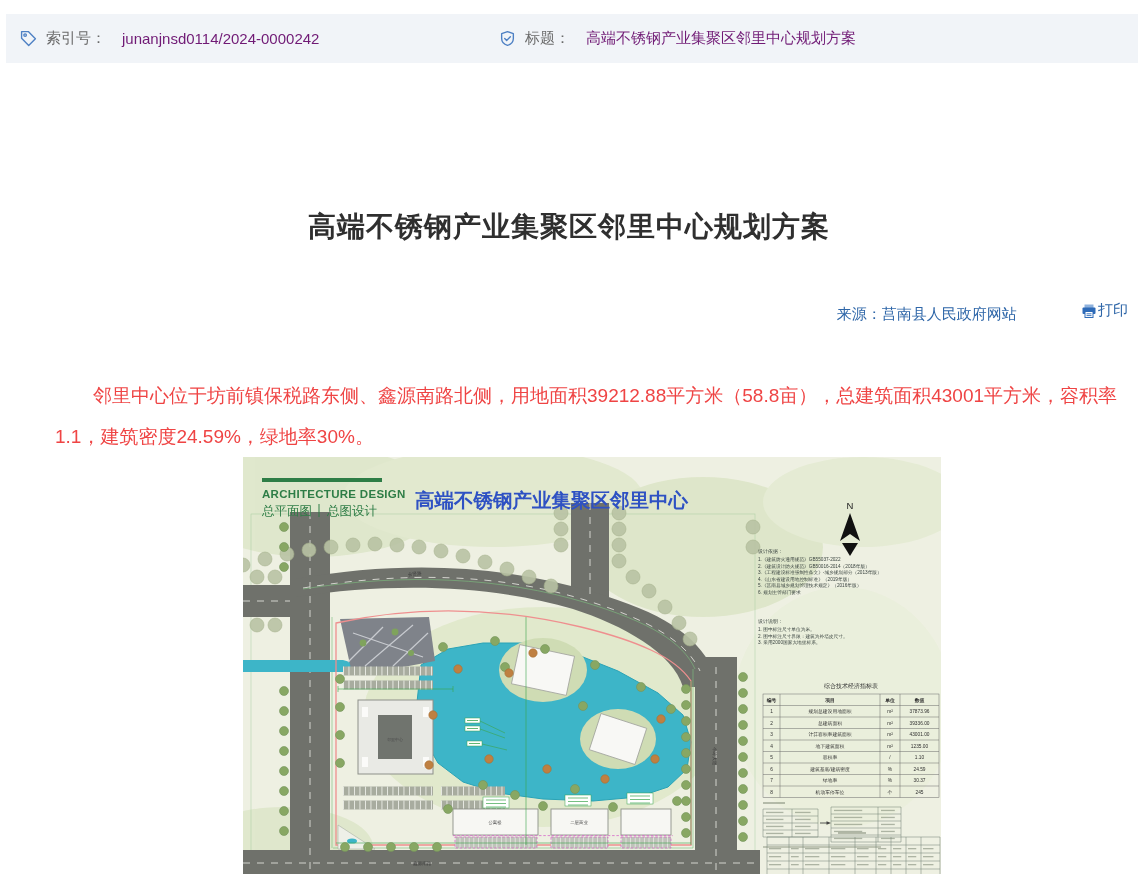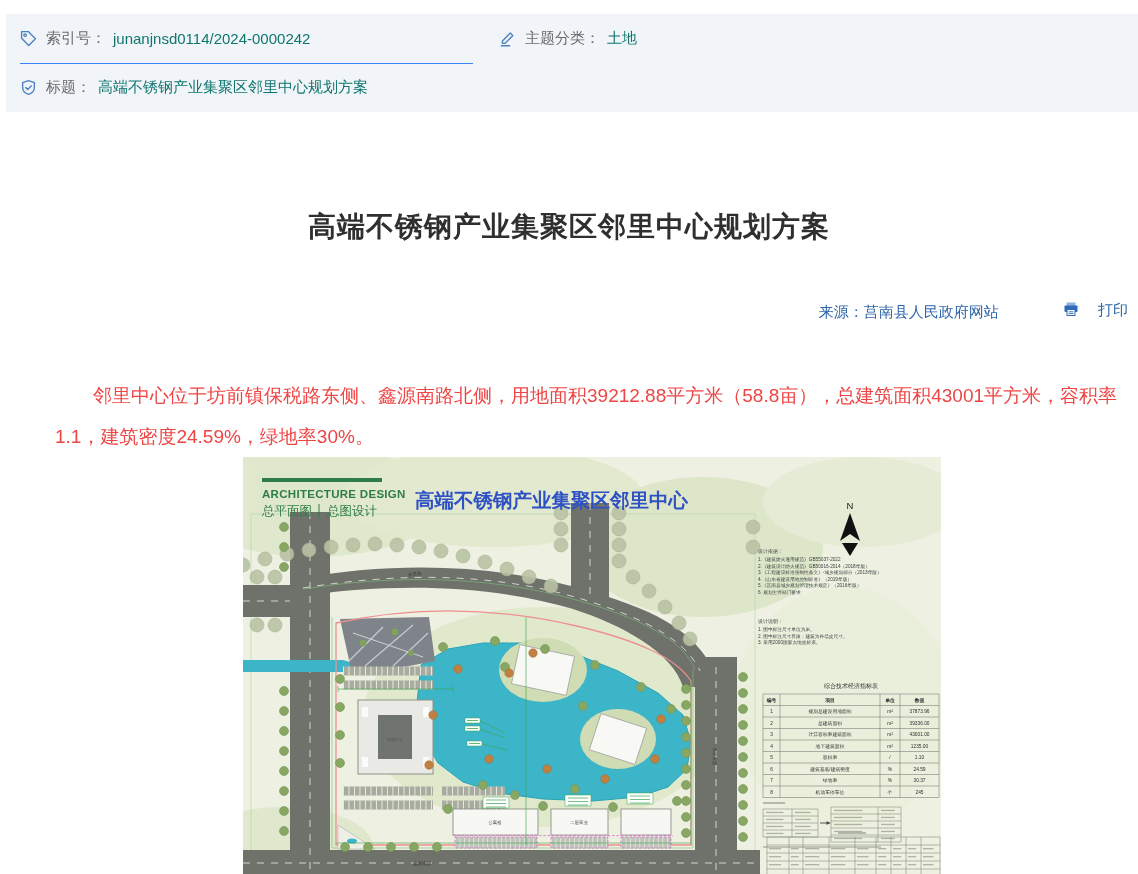--- a/index.html
+++ b/index.html
@@ -1,62 +1,52 @@
 <!DOCTYPE html>
 <html><head>
 <meta charset="utf-8">
 <style>
   html,body{margin:0;padding:0}
   body{width:1138px;height:874px;overflow:hidden;background:#fff;position:relative;
        font-family:"Liberation Sans",sans-serif;color:#333}
   
   .meta{position:absolute;left:6px;top:14px;width:1118px;background:#f1f4f8;
         display:grid;grid-template-columns:453px 1fr;column-gap:26px;padding:0 14px 0 14px}
-  .mcell{height:48.5px;display:flex;align-items:center;border-bottom:1px solid #3b82f6;
+  .mcell{height:48.5px;display:flex;align-items:center;border-bottom:7px solid #3b82f6;
          font-size:15px;color:#6a6a6a;overflow:hidden;white-space:nowrap}
   .mcell:nth-last-child(-n+2){border-bottom:none}
   .micon{width:17px;height:17px;margin-right:9px;flex:0 0 auto;color:#4e80c4;display:inline-flex}
   .micon svg{width:17px;height:17px;stroke:currentColor;fill:none;stroke-width:1.3;
              stroke-linecap:round;stroke-linejoin:round}
-  .mvalue{margin-left:7px;color:#0f766e}
+  .mvalue{margin-left:16px;color:#701a75}
   
   .content{position:absolute;left:0;top:159px;width:1138px}
   h1{margin:52px 0 0;text-align:center;font-size:28px;line-height:32px;color:#2f2f2f;
      font-weight:bold;letter-spacing:1px}
   .src-row{margin:58px 10px 0 0;text-align:right;font-size:15px;height:22px}
   .src{color:#2e66a8;margin-right:60px}
-  .print{color:#2e66a8;display:inline-flex;gap:19px;cursor:pointer}
+  .print{color:#2e66a8;display:inline-flex;align-items:center;gap:1px;cursor:pointer}
   .print svg{width:16px;height:16px}
   .body-p{margin:52px 8px 0 55px;font-size:19px;line-height:41px;text-indent:2em;color:#ef4444}
   .plan-fig{margin:0 0 0 243px;width:698px;height:419px;overflow:hidden}
   svg.plan{display:block;font-family:"Liberation Sans",sans-serif}
 </style>
 </head>
 <body>
 
 <div class="meta">
   <div class="mcell">
     <span class="micon">
       <svg viewBox="0 0 16 16">
           <path d="M14.5,8.2 L8.2,14.5 L1.5,7.8 L1.5,1.5 L7.8,1.5 Z"></path>
           <circle cx="4.8" cy="4.8" r="1.2"></circle>
         </svg>
     </span>
     <span class="mlabel">索引号：</span>
     <span class="mvalue">junanjnsd0114/2024-0000242</span>
-  </div>
-  <div class="mcell">
-    <span class="micon">
-      <svg viewBox="0 0 16 16">
-          <path d="M3.2,12.6 L3.2,10.3 L10.6,2.9 L13,5.3 L5.5,12.6 Z"></path>
-          <path d="M2.2,14.8 L10,14.8"></path>
-        </svg>
-    </span>
-    <span class="mlabel">主题分类：</span>
-    <span class="mvalue">土地</span>
   </div>
   <div class="mcell">
     <span class="micon">
       <svg viewBox="0 0 16 16">
           <path d="M8,1.5 L13.5,3.5 L13.5,8 C13.5,11.3 11.2,13.5 8,14.5 C4.8,13.5 2.5,11.3 2.5,8 L2.5,3.5 Z"></path>
           <path d="M5.4,8 L7.2,9.8 L10.7,6.3"></path>
         </svg>
     </span>
     <span class="mlabel">标题：</span>
     <span class="mvalue">高端不锈钢产业集聚区邻里中心规划方案</span>

